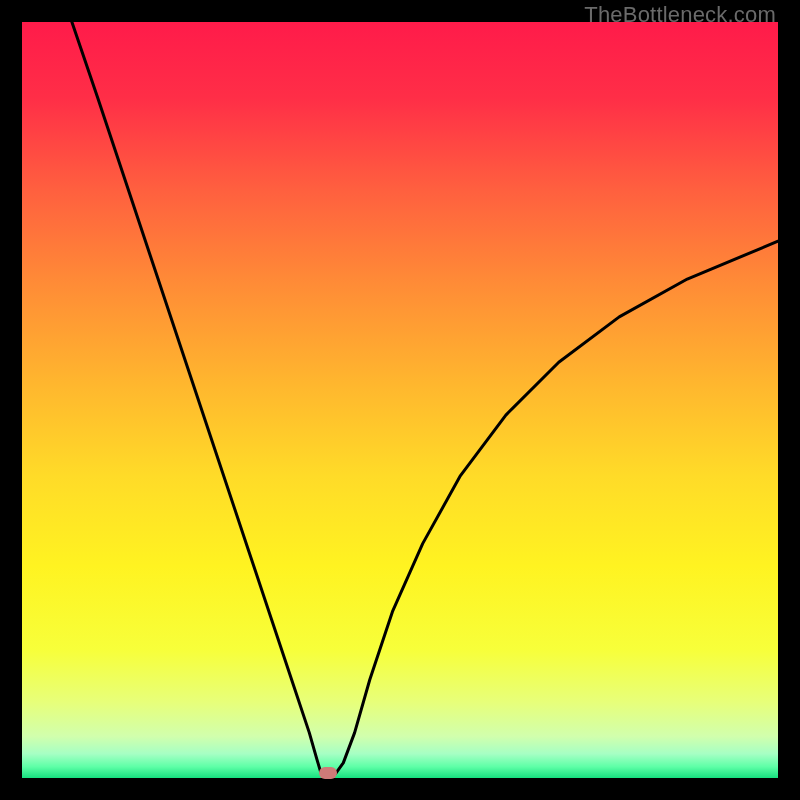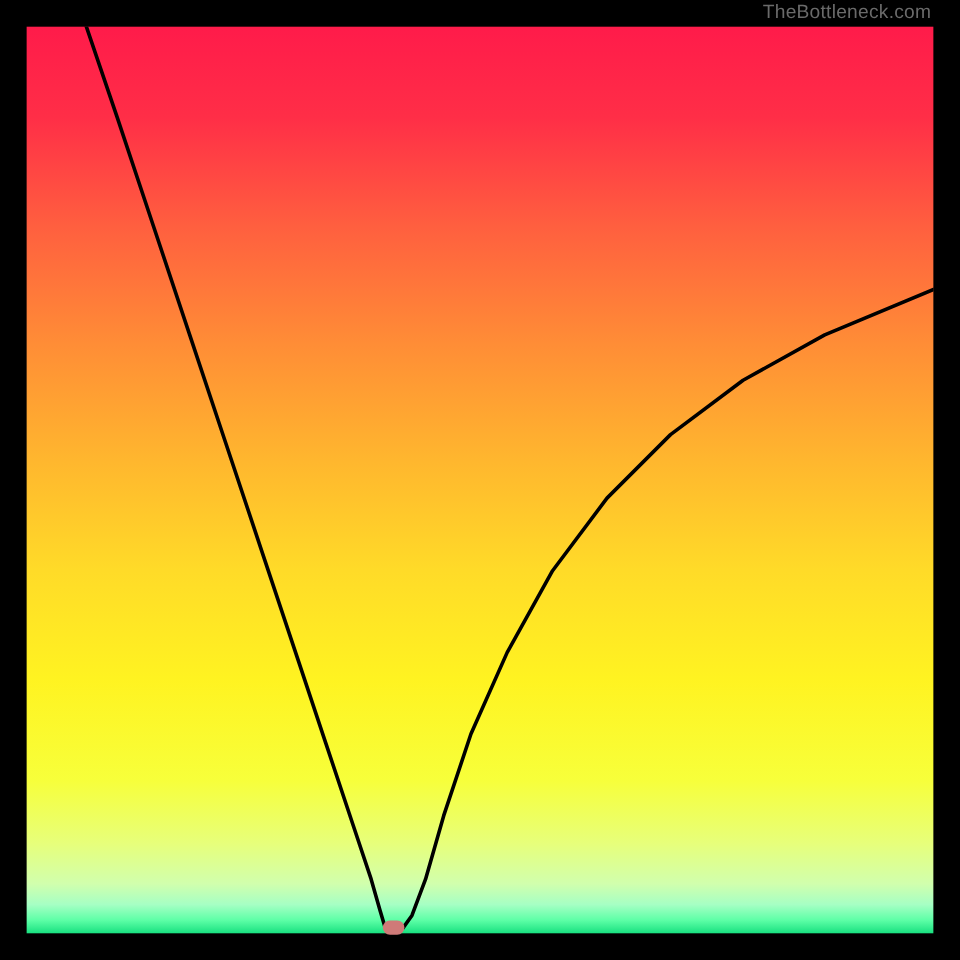--- a/index.html
+++ b/index.html
@@ -24,21 +24,21 @@
     left: 0;
     top: 0;
     width: 756px;
     height: 756px;
   }
   .watermark {
     position: absolute;
     top: 2px;
     right: 24px;
     color: #6a6a6a;
-    font-size: 16px;
+    font-size: 22px;
     font-weight: 500;
     letter-spacing: 0.2px;
     font-family: Arial, Helvetica, sans-serif;
   }
   .marker {
     position: absolute;
     width: 18px;
     height: 12px;
     border-radius: 6px;
     transform: translate(-50%, -50%);

